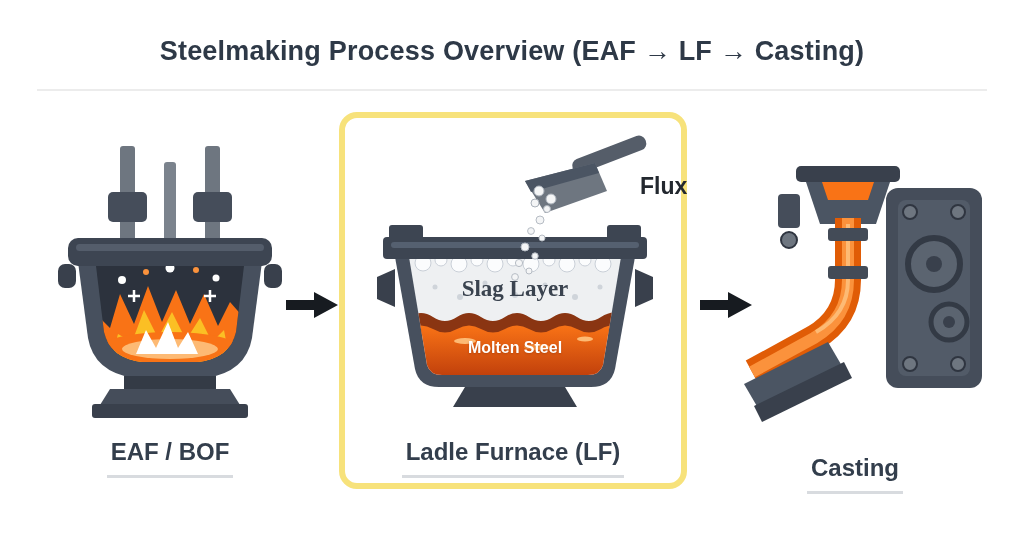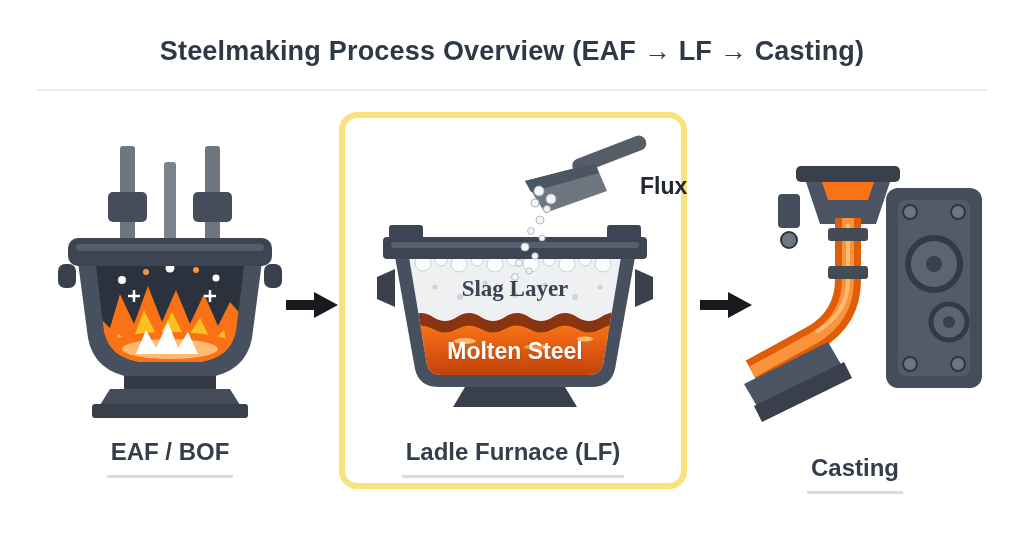--- a/index.html
+++ b/index.html
@@ -23,21 +23,21 @@
   .illus-casting { left:744px; top:160px; width:246px; height:266px; }
 
   .arrow { position:absolute; width:52px; height:32px; }
   .arrow svg { display:block; width:100%; height:100%; }
   .arrow svg path { fill:#171b20; }
   .arrow-1 { left:286px; top:289px; }
   .arrow-2 { left:700px; top:289px; }
 
   .overlay-text { position:absolute; font-weight:700; line-height:1.1; }
   .slag-text  { left:400px; top:276px; width:230px; text-align:center; font-size:23px; color:#3a434f;font-family:Liberation Serif, serif; }
-  .steel-text { left:400px; top:339px; width:230px; text-align:center; font-size:23px; color:#ffffff;
+  .steel-text { left:400px; top:339px; width:230px; text-align:center; font-size:16px; color:#ffffff;
                 text-shadow:0 1px 2px rgba(120,40,0,.35); }
   .flux-text  { left:640px; top:174px; font-size:23px; color:#23282f; }
 
   .stage-label-wrap { position:absolute; top:438px; text-align:center; }
   .label-eaf     { left:58px;  width:224px; }
   .label-lf      { left:351px; width:324px; }
   .label-casting { left:745px; width:220px;margin-top:16px; }
   .stage-label { display:inline-block; font-size:24px; font-weight:700; color:#333e4c;
                  padding:0 4px 9px 4px; border-bottom:3px solid #d8dbdf; }
 </style>

